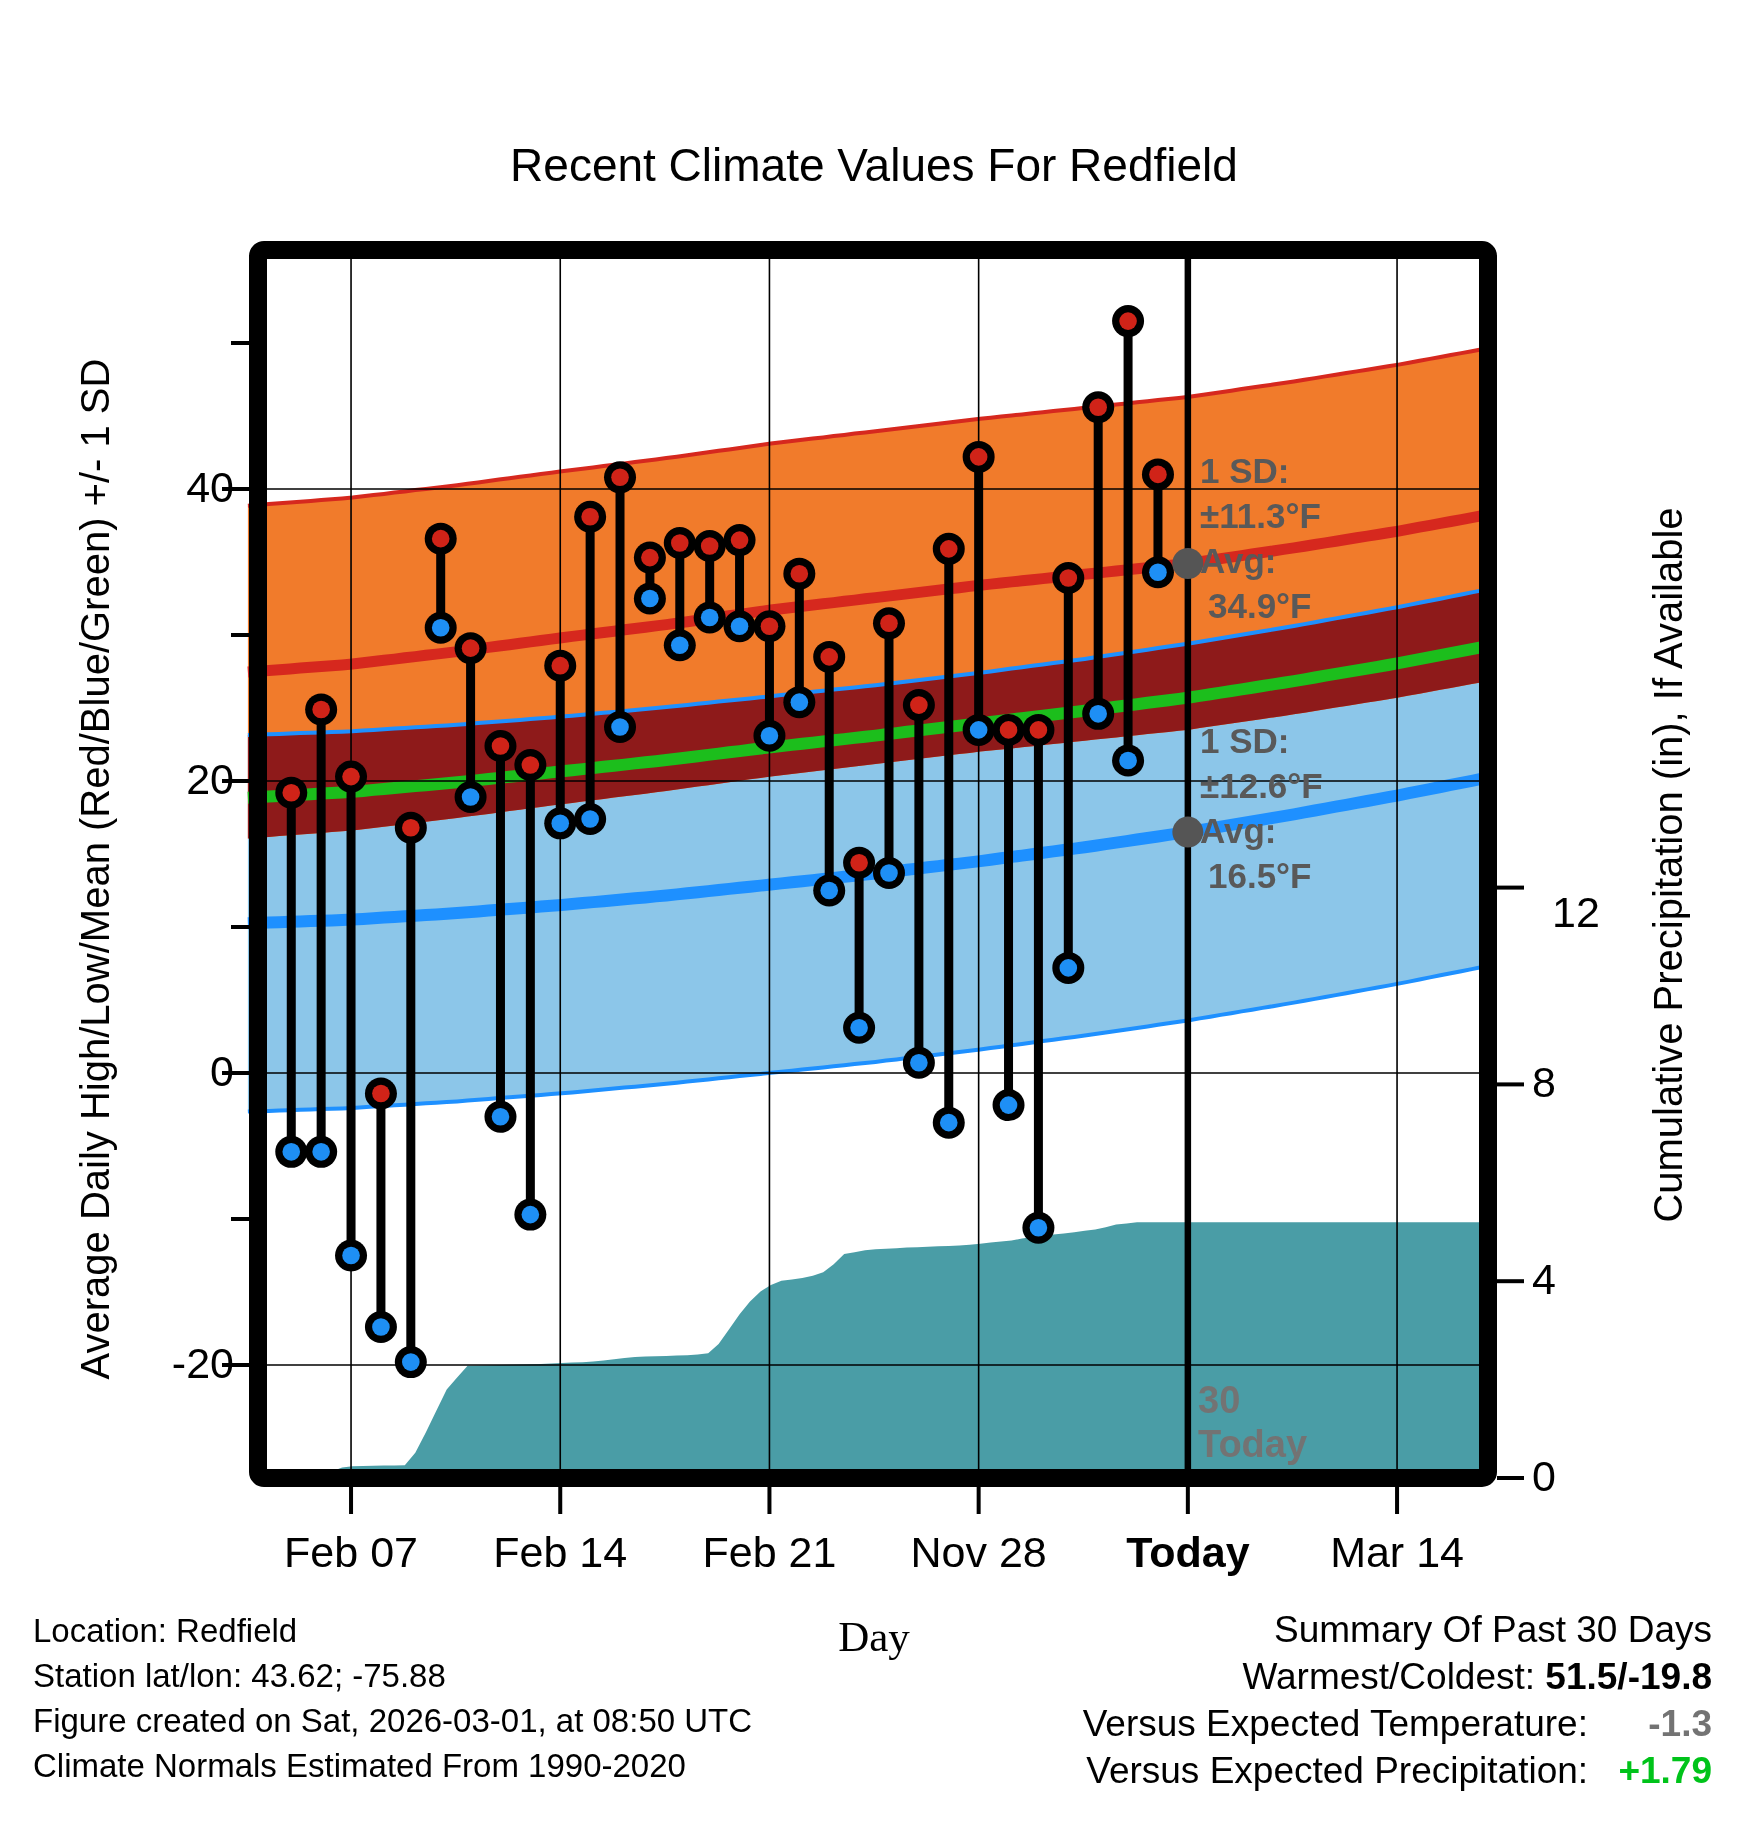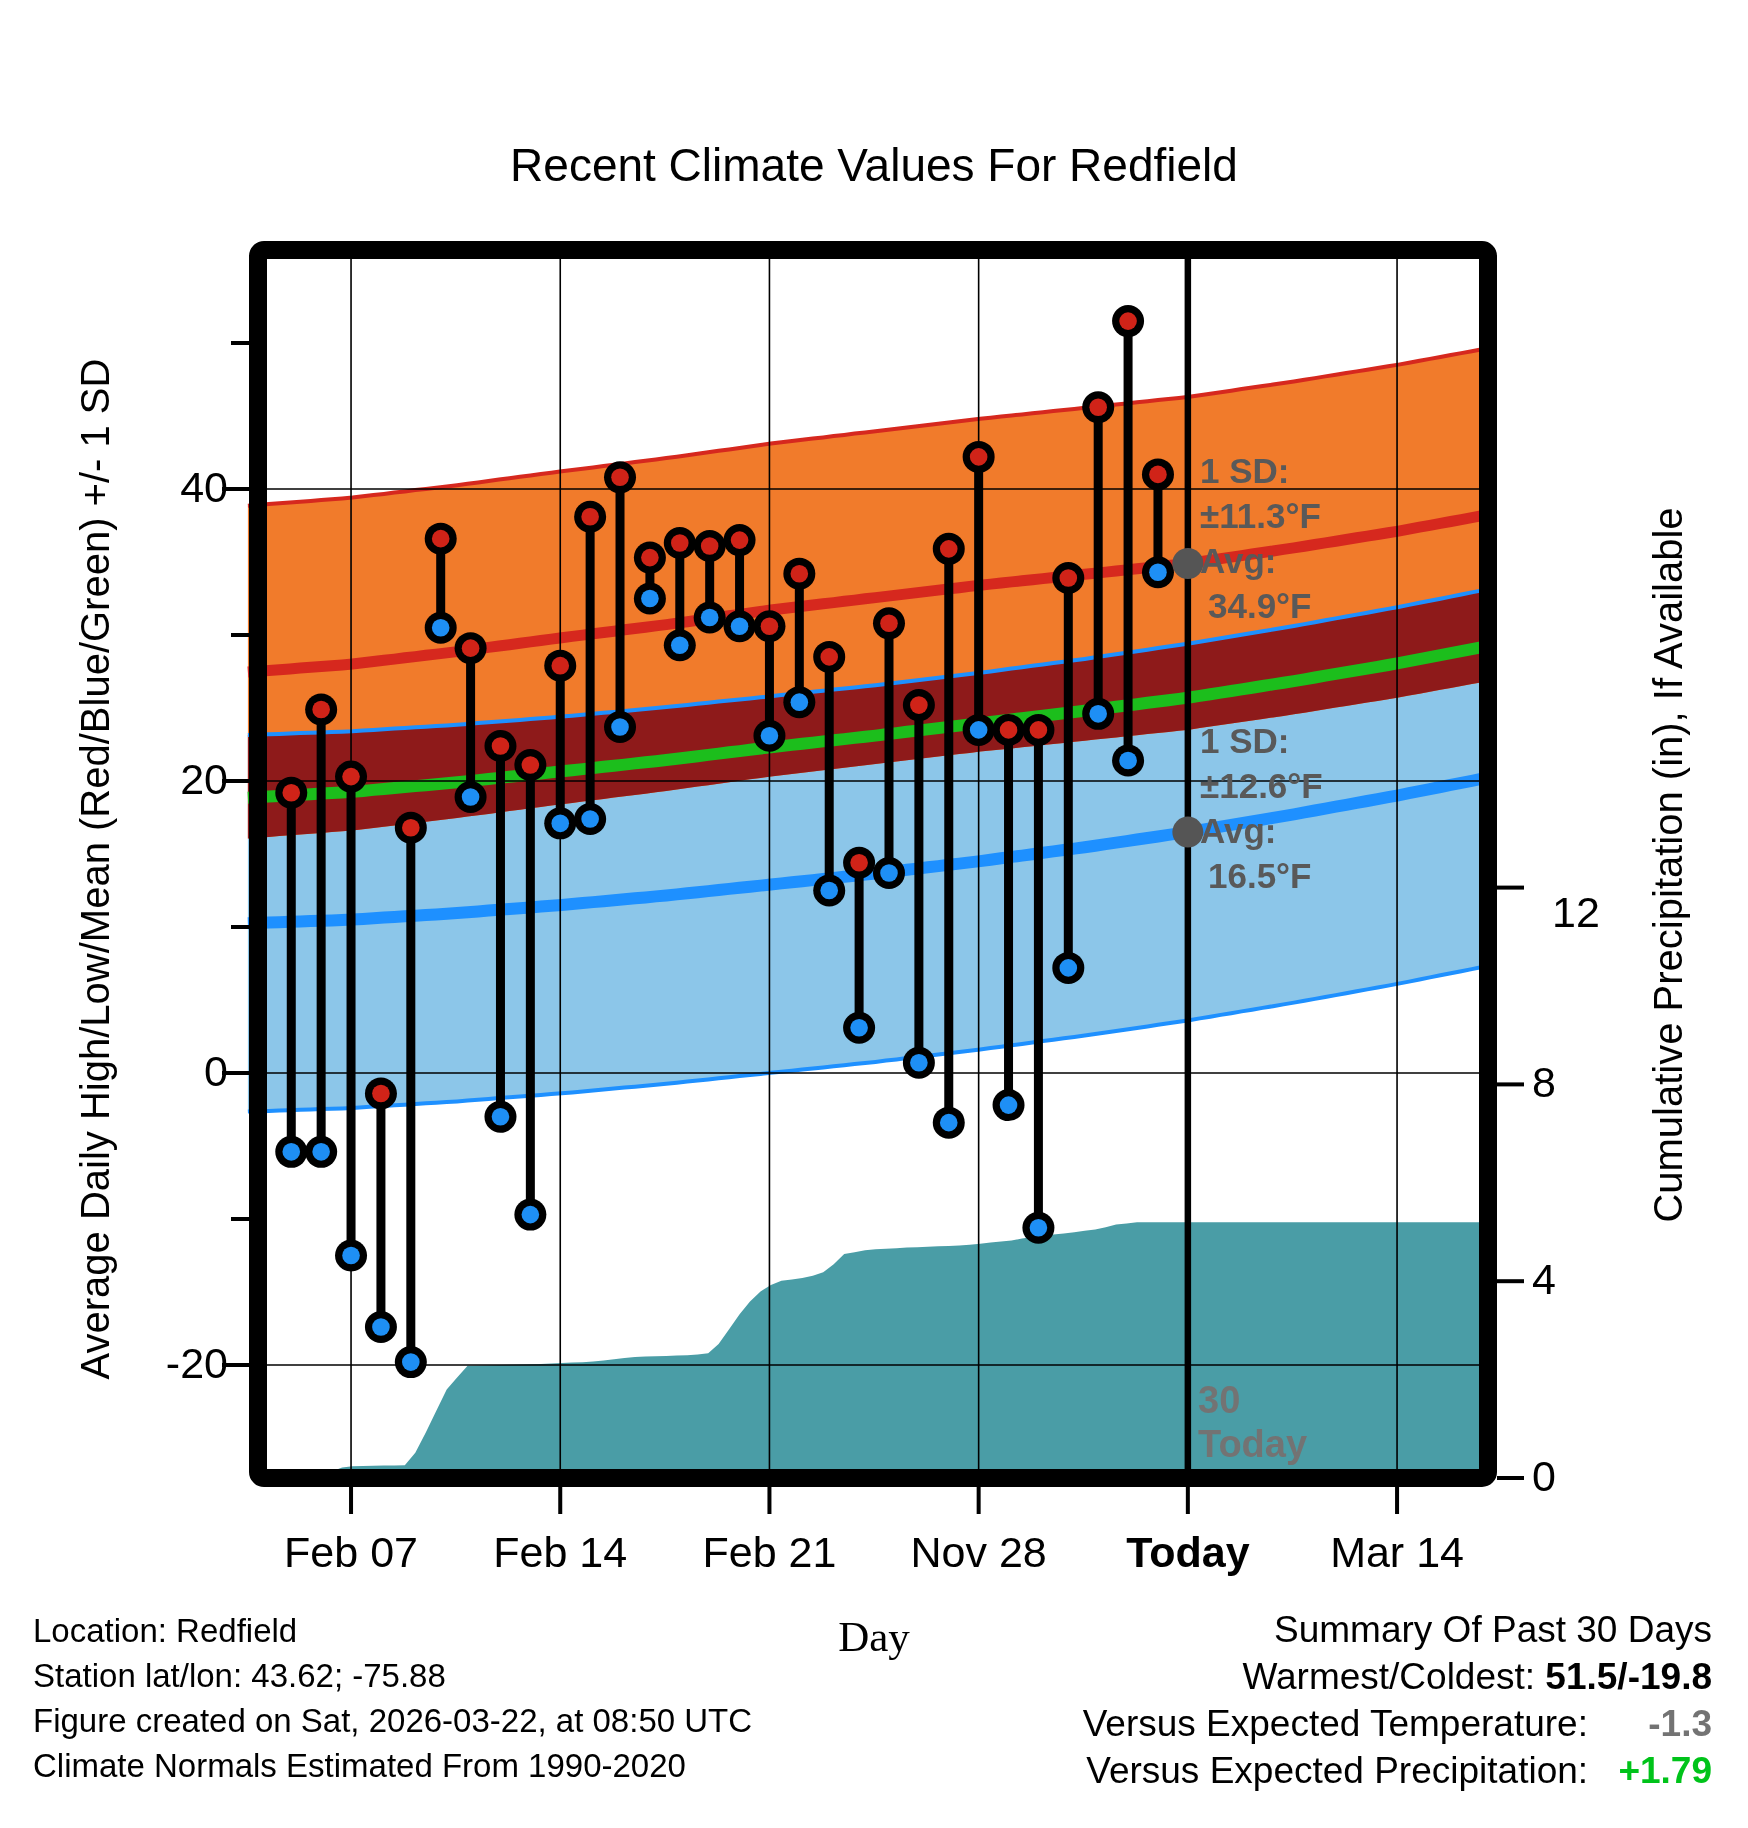--- a/index.html
+++ b/index.html
@@ -11,21 +11,21 @@
   .ylabel-right{font-size:40px;left:1668px;top:865px;transform:translate(-50%,-50%) rotate(-90deg);}
   .xlabel{font-size:43px;top:1612px;left:0;width:1748px;text-align:center;font-family:Liberation Serif, serif;}
   .ann{font-size:35px;font-weight:bold;color:#595959;line-height:45px;left:1200px;}
   .ann .l4{padding-left:8px;}
   .thirty{font-size:38px;font-weight:bold;line-height:44px;left:1198px;top:1378px;color:#737373;}
   .info{font-size:33px;left:33px;line-height:45px;top:1608px;}
   .summary{font-size:37px;right:36px;text-align:right;line-height:47px;top:1606px;}
   .summary .val-b{font-weight:bold;}
   .summary .val-blue{font-weight:bold;margin-left:50px;}
   .summary .val-green{font-weight:bold;margin-left:20px;}
-  .tick-label-left{position:absolute;left:12px;width:216px;text-align:right;font-size:43px;}
+  .tick-label-left{position:absolute;left:18px;width:216px;text-align:right;font-size:43px;}
   .tick-label-right{position:absolute;left:1532px;font-size:43px;}
   .tick-label-x{position:absolute;font-size:43px;transform:translateX(-50%);top:1528px;}
   svg{position:absolute;left:0;top:0;}
 </style>
 </head>
 <body>
 
 <div class="canvas">
   <svg id="chart" width="1748" height="1828" viewBox="0 0 1748 1828">
       <path d="M247.9 735.0 L258.4 734.6 L268.9 734.2 L279.3 733.9 L289.8 733.5 L300.2 733.1 L310.7 732.8 L321.2 732.4 L331.6 732.0 L342.1 731.7 L352.5 731.3 L363.0 730.6 L373.5 730.0 L383.9 729.3 L394.4 728.6 L404.8 728.0 L415.3 727.3 L425.8 726.7 L436.2 726.0 L446.7 725.4 L457.1 724.7 L467.6 723.9 L478.1 723.1 L488.5 722.3 L499.0 721.5 L509.4 720.7 L519.9 719.9 L530.4 719.1 L540.8 718.3 L551.3 717.4 L561.7 716.6 L572.2 715.7 L582.7 714.7 L593.1 713.8 L603.6 712.8 L614.0 711.9 L624.5 710.9 L635.0 710.0 L645.4 709.0 L655.9 708.1 L666.3 707.1 L676.8 706.0 L687.3 704.9 L697.7 703.8 L708.2 702.7 L718.6 701.6 L729.1 700.5 L739.6 699.4 L750.0 698.4 L760.5 697.3 L770.9 696.2 L781.4 695.1 L791.9 694.0 L802.3 692.9 L812.8 691.8 L823.2 690.7 L833.7 689.6 L844.2 688.5 L854.6 687.4 L865.1 686.3 L875.5 685.2 L886.0 684.0 L896.5 682.7 L906.9 681.5 L917.4 680.2 L927.8 679.0 L938.3 677.7 L948.8 676.5 L959.2 675.3 L969.7 674.0 L980.1 672.8 L990.6 671.4 L1001.1 670.0 L1011.5 668.6 L1022.0 667.2 L1032.4 665.8 L1042.9 664.4 L1053.4 663.1 L1063.8 661.7 L1074.3 660.3 L1084.7 658.9 L1095.2 657.3 L1105.7 655.8 L1116.1 654.3 L1126.6 652.7 L1137.0 651.2 L1147.5 649.7 L1158.0 648.1 L1168.4 646.6 L1178.9 645.1 L1189.3 643.5 L1199.8 641.8 L1210.3 640.0 L1220.7 638.3 L1231.2 636.5 L1241.6 634.7 L1252.1 633.0 L1262.6 631.2 L1273.0 629.5 L1283.5 627.7 L1293.9 626.0 L1304.4 624.1 L1314.9 622.2 L1325.3 620.3 L1335.8 618.4 L1346.2 616.5 L1356.7 614.6 L1367.2 612.7 L1377.6 610.8 L1388.1 608.9 L1398.5 607.0 L1409.0 604.9 L1419.5 602.8 L1429.9 600.7 L1440.4 598.7 L1450.8 596.6 L1461.3 594.5 L1471.8 592.4 L1482.2 590.4 L1482.2 967.0 L1471.8 969.1 L1461.3 971.2 L1450.8 973.3 L1440.4 975.3 L1429.9 977.4 L1419.5 979.5 L1409.0 981.6 L1398.5 983.6 L1388.1 985.6 L1377.6 987.5 L1367.2 989.4 L1356.7 991.3 L1346.2 993.2 L1335.8 995.1 L1325.3 997.0 L1314.9 998.9 L1304.4 1000.8 L1293.9 1002.6 L1283.5 1004.4 L1273.0 1006.2 L1262.6 1007.9 L1252.1 1009.7 L1241.6 1011.4 L1231.2 1013.2 L1220.7 1014.9 L1210.3 1016.7 L1199.8 1018.4 L1189.3 1020.2 L1178.9 1021.8 L1168.4 1023.3 L1158.0 1024.8 L1147.5 1026.4 L1137.0 1027.9 L1126.6 1029.4 L1116.1 1031.0 L1105.7 1032.5 L1095.2 1034.0 L1084.7 1035.6 L1074.3 1037.0 L1063.8 1038.3 L1053.4 1039.7 L1042.9 1041.1 L1032.4 1042.5 L1022.0 1043.9 L1011.5 1045.3 L1001.1 1046.7 L990.6 1048.1 L980.1 1049.4 L969.7 1050.7 L959.2 1051.9 L948.8 1053.2 L938.3 1054.4 L927.8 1055.7 L917.4 1056.9 L906.9 1058.1 L896.5 1059.4 L886.0 1060.6 L875.5 1061.9 L865.1 1063.0 L854.6 1064.1 L844.2 1065.2 L833.7 1066.3 L823.2 1067.4 L812.8 1068.5 L802.3 1069.6 L791.9 1070.7 L781.4 1071.7 L770.9 1072.8 L760.5 1073.9 L750.0 1075.0 L739.6 1076.1 L729.1 1077.2 L718.6 1078.3 L708.2 1079.4 L697.7 1080.5 L687.3 1081.6 L676.8 1082.7 L666.3 1083.8 L655.9 1084.8 L645.4 1085.7 L635.0 1086.7 L624.5 1087.6 L614.0 1088.6 L603.6 1089.5 L593.1 1090.5 L582.7 1091.4 L572.2 1092.4 L561.7 1093.3 L551.3 1094.1 L540.8 1094.9 L530.4 1095.7 L519.9 1096.5 L509.4 1097.3 L499.0 1098.1 L488.5 1098.9 L478.1 1099.7 L467.6 1100.6 L457.1 1101.4 L446.7 1102.0 L436.2 1102.7 L425.8 1103.3 L415.3 1104.0 L404.8 1104.7 L394.4 1105.3 L383.9 1106.0 L373.5 1106.6 L363.0 1107.3 L352.5 1107.9 L342.1 1108.4 L331.6 1108.7 L321.2 1109.1 L310.7 1109.4 L300.2 1109.8 L289.8 1110.2 L279.3 1110.5 L268.9 1110.9 L258.4 1111.3 L247.9 1111.6 Z" fill="#8CC6E9"></path>
@@ -243,21 +243,21 @@
   </div>
 
   <div class="abs thirty">
     <div>30</div>
     <div>Today</div>
   </div>
 
   <div class="abs info">
     <div>Location: Redfield</div>
     <div>Station lat/lon: 43.62; -75.88</div>
-    <div>Figure created on Sat, 2026-03-22, at 08:50 UTC</div>
+    <div>Figure created on Sat, 2026-03-01, at 08:50 UTC</div>
     <div>Climate Normals Estimated From 1990-2020</div>
   </div>
 
   <div class="abs summary">
     <div>Summary Of Past 30 Days</div>
     <div><span>Warmest/Coldest: </span><span class="val-b">51.5/-19.8</span></div>
     <div><span>Versus Expected Temperature: </span><span class="val-blue" id="vsTemp" style="color: #737373;">-1.3</span></div>
     <div><span>Versus Expected Precipitation: </span><span class="val-green" id="vsPrecip" style="color: rgb(0, 195, 26);">+1.79</span></div>
   </div>
 

